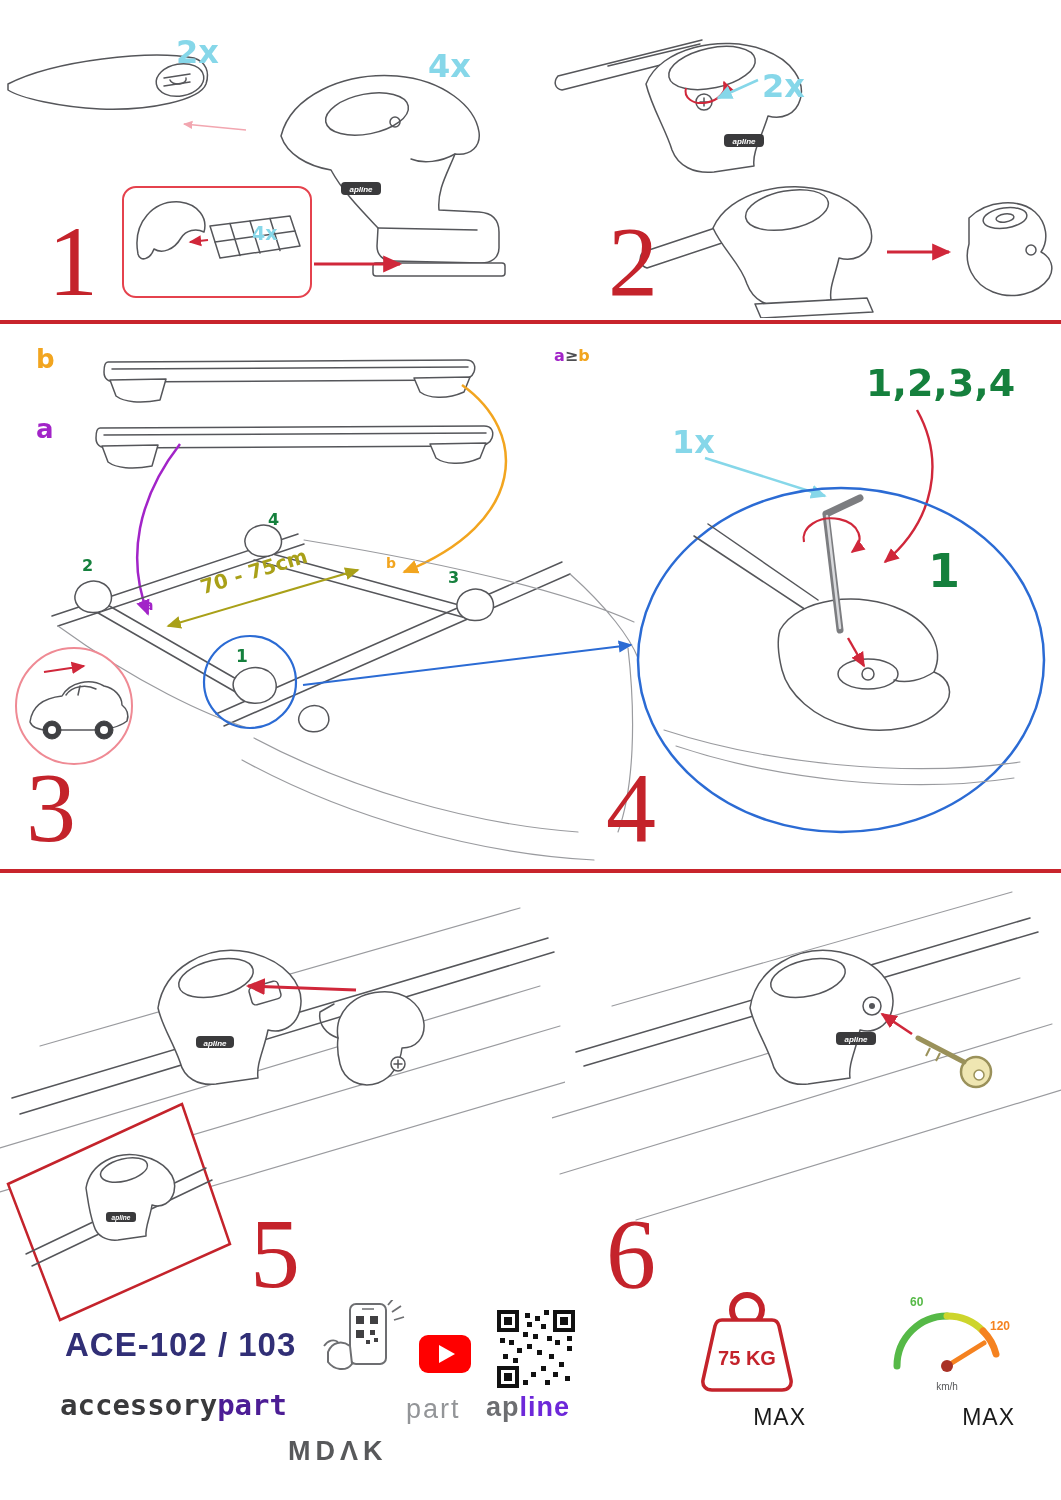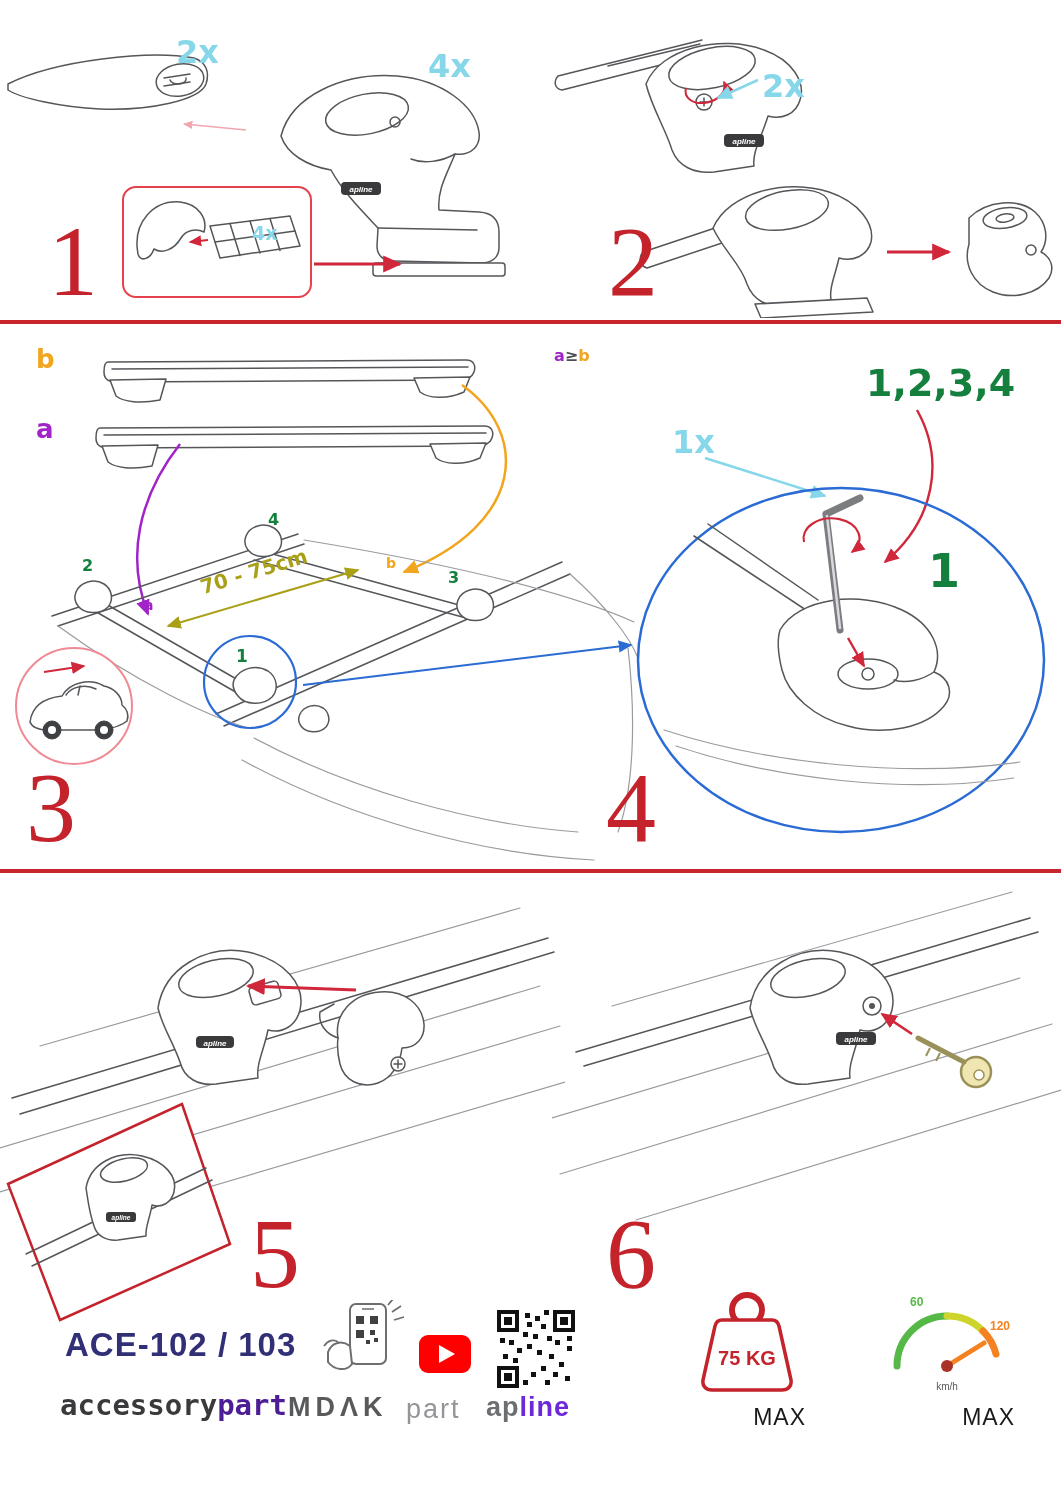--- a/index.html
+++ b/index.html
@@ -300,21 +300,21 @@
       <rect x="34" y="30" width="8" height="8"></rect>
           <rect x="48" y="30" width="5" height="5"></rect>
       <rect x="44" y="40" width="4" height="4"></rect>
           <rect x="52" y="38" width="4" height="4"></rect>
     </g>
     <path d="M70,12 L79,6 M72,20 L82,17 M66,5 L71,-1" stroke-width="1.8"></path>
     <path d="M6,52 C10,42 20,40 28,46 L30,64 C24,72 12,70 6,62 Z" fill="#fff"></path>
     <path d="M2,46 C6,40 12,39 16,42" stroke-width="1.8"></path>
   </g>
 </svg>
-<div class="abs mdak" style="left:288px;top:1392px">MDΛK</div>
+<div class="abs mdak" style="left:288px;top:1436px">MDΛK</div>
 
 <svg class="abs" style="left:418px;top:1334px" width="54" height="40" viewBox="0 0 54 40">
   <rect x="1" y="1" width="52" height="38" rx="9" fill="#ff0000"></rect>
   <polygon points="21,11 21,29 37,20" fill="#fff"></polygon>
 </svg>
 <div class="abs ipqi" style="left:406px;top:1394px">part</div>
 
 <svg class="abs" style="left:497px;top:1310px" width="78" height="78" viewBox="0 0 78 78">
   <g fill="#111">
     <rect x="0" y="0" width="22" height="22"></rect>

